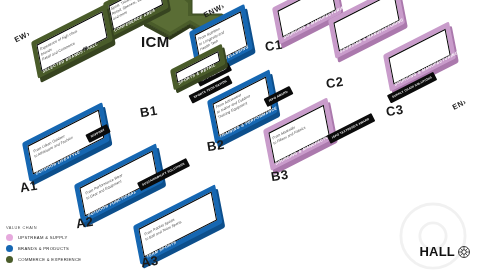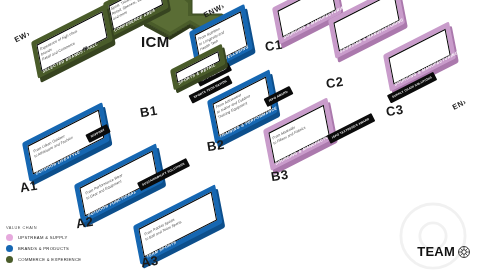--- a/index.html
+++ b/index.html
@@ -308,21 +308,21 @@
       <span class="dot" style="background:#1667b2"></span>
       <span>BRANDS &amp; PRODUCTS</span>
     </div>
     <div class="lg-row">
       <span class="dot" style="background:#4a5c2a"></span>
       <span>COMMERCE &amp; EXPERIENCE</span>
     </div>
   </div>
 
   <div id="logo">
-    <span class="wm">TEAM</span>
+    <span class="wm">HALL</span>
     <svg width="12" height="12" viewBox="0 0 24 24">
       <circle cx="12" cy="12" r="11" fill="none" stroke="#111" stroke-width="1.6"></circle>
       <circle cx="12" cy="12" r="4.5" fill="none" stroke="#111" stroke-width="1.6"></circle>
       <path d="M12 1.2 L12 7.5 M12 16.5 L12 22.8 M1.2 12 L7.5 12 M16.5 12 L22.8 12
                M4.4 4.4 L8.8 8.8 M15.2 15.2 L19.6 19.6 M19.6 4.4 L15.2 8.8 M8.8 15.2 L4.4 19.6" stroke="#111" stroke-width="1.3"></path>
     </svg>
   </div>
 
   <svg id="watermark" width="70" height="70" viewBox="0 0 24 24">
     <circle cx="12" cy="12" r="11" fill="none" stroke="#111" stroke-width="1"></circle>

